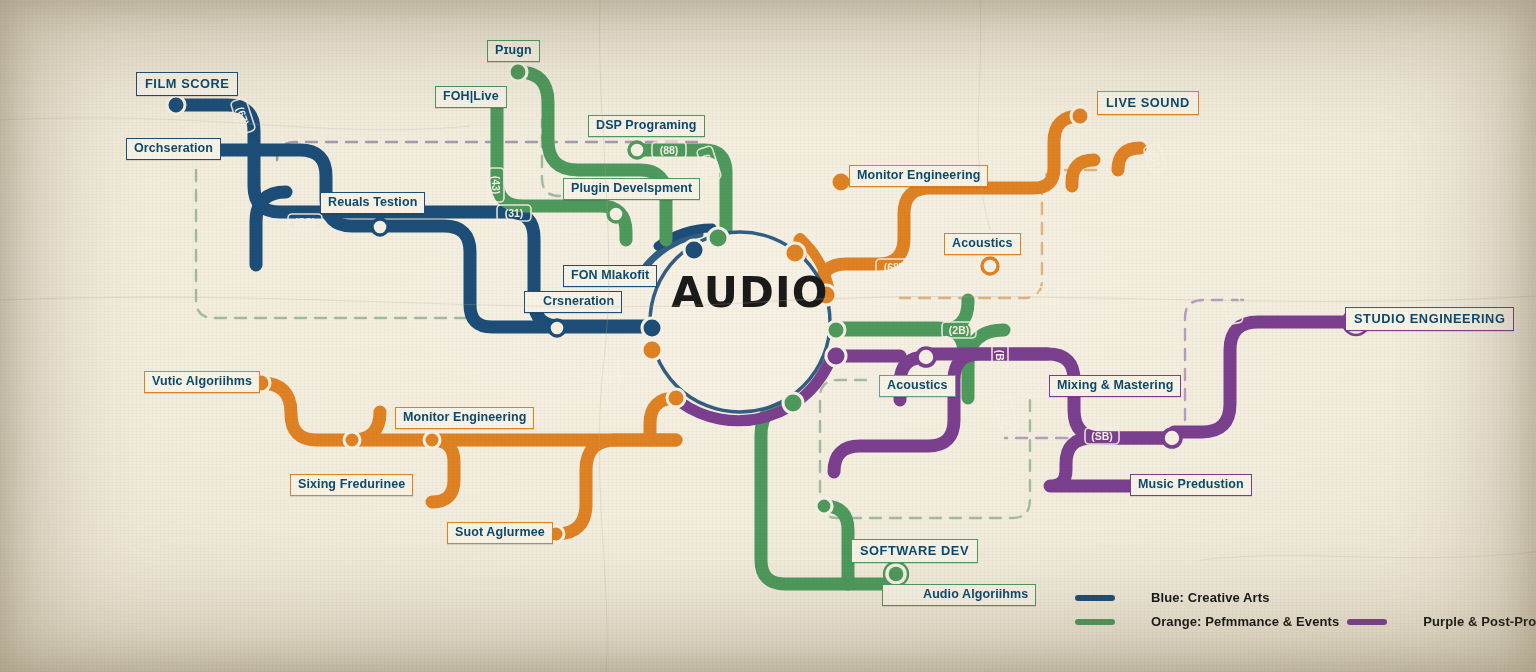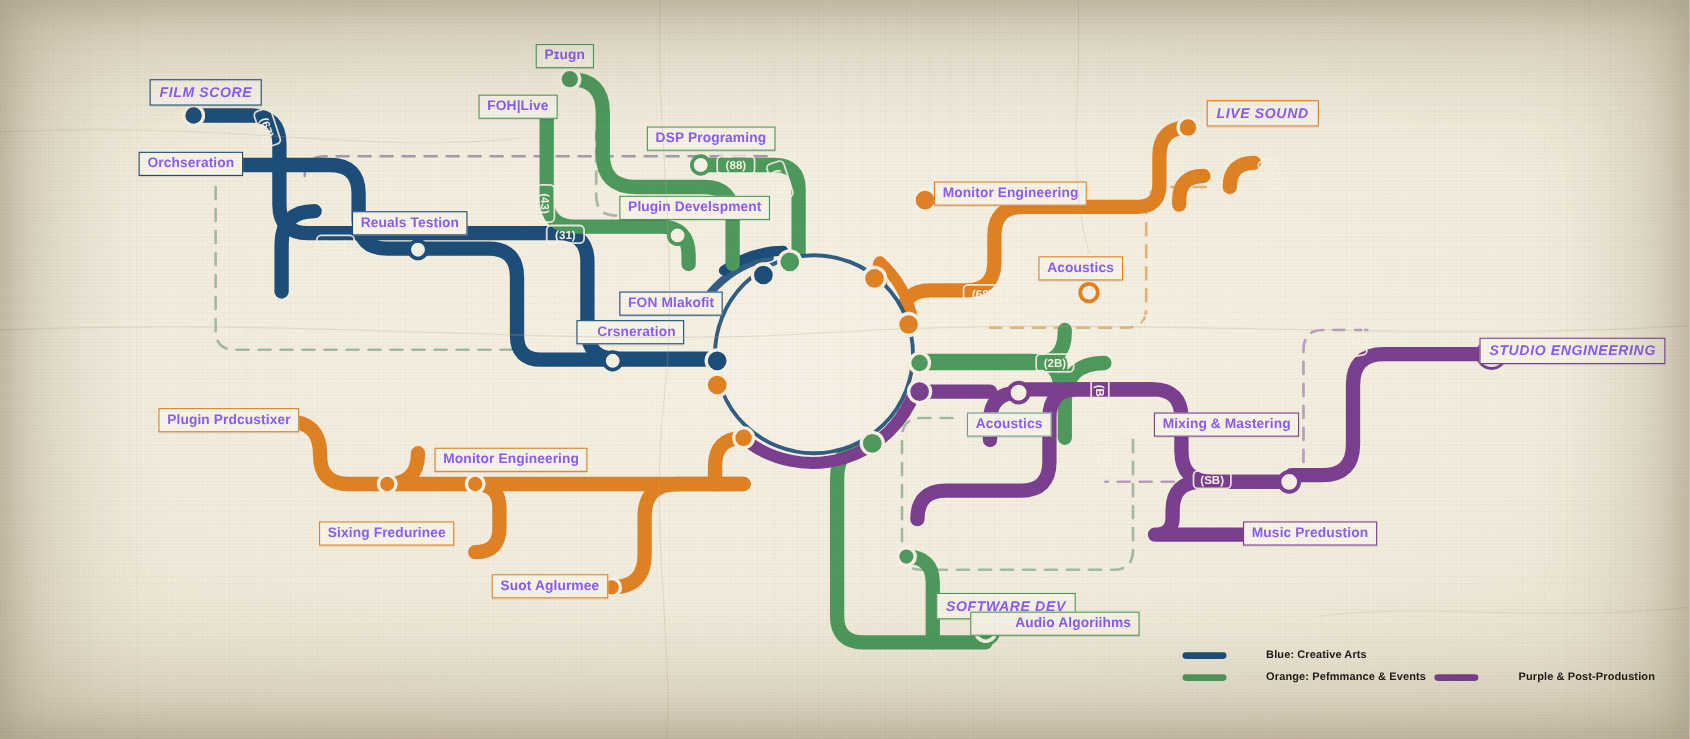--- a/index.html
+++ b/index.html
@@ -22,38 +22,38 @@
     position:absolute;inset:0;pointer-events:none;z-index:61;
     box-shadow:inset 0 0 110px 26px rgba(90,72,40,.30), inset 0 0 34px 6px rgba(80,62,32,.18);
   }
   #creases{position:absolute;inset:0;pointer-events:none;z-index:59;opacity:.5}
   svg.layer{position:absolute;left:0;top:0;width:1536px;height:672px;}
 
   
   .lbl{
     position:absolute;z-index:40;
     background:#f7f3e7;border:1.6px solid #8c8c8c;
-    font-size:12.5px;font-weight:700;color:#8b5cf6;
+    font-size:12.5px;font-weight:700;color:#0c4a6e;
     padding:3px 7px 4px 7px;white-space:nowrap;line-height:1.05;
     letter-spacing:.1px;
     box-shadow:0 1px 0 rgba(0,0,0,.10);
   }
-  .lbl.term{font-size:12.8px;font-weight:700;letter-spacing:.55px;padding:4px 8px 5px 8px;font-style:italic;}
+  .lbl.term{font-size:12.8px;font-weight:700;letter-spacing:.55px;padding:4px 8px 5px 8px;}
   .lbl.blue{border-color:#1d4e79;}
   .lbl.green{border-color:#4e9a5d;}
   .lbl.orange{border-color:#e08224;text-align:center;}
   .lbl.purple{border-color:#7b3f8f;}
   .lbl.teal{border-color:#6f9a95;}
 
   
   #legend{position:absolute;z-index:45;left:1075px;top:590px;color:#171717;}
   .lg-row{display:flex;align-items:center;gap:8px;margin-bottom:9px;}
   .lg-item{display:flex;align-items:center;gap:9px;}
   .sw{width:40px;height:6px;border-radius:3px;display:inline-block;}
-  .lg-txt{font-size:10px;font-weight:700;letter-spacing:.1px;white-space:nowrap;padding-left:27px;}
+  .lg-txt{font-size:13px;font-weight:700;letter-spacing:.1px;white-space:nowrap;padding-left:27px;}
 
   
   #hub-text{
     position:absolute;z-index:42;left:640px;top:272px;width:220px;
     text-align:center;color:#1a1a1a;pointer-events:none;
   }
   #hub-text .l1,#hub-text .l2{
     font-size:42px;font-weight:800;letter-spacing:1.2px;line-height:.98;
     font-family:"DejaVu Sans", sans-serif;
   }
@@ -130,20 +130,21 @@
     </g>
   </svg>
 
   <svg class="layer" viewBox="0 0 1536 672">
     <circle cx="740" cy="322" r="84" fill="#f6f1e4" stroke="#1d4e79" stroke-width="0"></circle>
     <circle cx="740" cy="322" r="84" fill="none" stroke="#f6f1e4" stroke-width="14"></circle>
     <circle cx="740" cy="322" r="90" fill="none" stroke="#1d4e79" stroke-width="3.5" opacity=".9"></circle>
   </svg>
 
   <div id="hub-text">
+    <div class="l1">AUDIO</div>
   </div>
 
   <svg class="layer" viewBox="0 0 1536 672">
     <g>
 
       <circle cx="176" cy="105" r="9" fill="#1d4e79" stroke="#f6f1e4" stroke-width="3"></circle>
       <circle cx="380" cy="227" r="8" fill="#f6f1e4" stroke="#1d4e79" stroke-width="3.4"></circle>
       <circle cx="557" cy="328" r="8" fill="#f6f1e4" stroke="#1d4e79" stroke-width="3.4"></circle>
       <circle cx="652" cy="328" r="10" fill="#1d4e79" stroke="#f6f1e4" stroke-width="3"></circle>
       <circle cx="694" cy="250" r="10" fill="#1d4e79" stroke="#f6f1e4" stroke-width="3"></circle>
@@ -259,25 +260,25 @@
       <div class="lbl blue term" style="left: 136px; top: 72px;">FILM SCORE</div>
       <div class="lbl blue" style="left: 126px; top: 138px;">Orchseration</div>
       <div class="lbl blue" style="left: 320px; top: 192px;">Reuals Testion</div>
       <div class="lbl blue" style="left: 521px; top: 265px; margin-left: 42px;">FON Mlakofit</div>
       <div class="lbl blue" style="left: 524px; top: 291px; padding-left: 18px;">Crsneration</div>
       <div class="lbl green" style="left: 487px; top: 40px;">Pɪugn</div>
       <div class="lbl green" style="left: 435px; top: 86px;">FOH|Live</div>
       <div class="lbl green" style="left: 588px; top: 115px; text-align: right;">DSP Programing</div>
       <div class="lbl green" style="left: 563px; top: 178px;">Plugin Develspment</div>
       <div class="lbl green term" style="left: 851px; top: 539px;">SOFTWARE DEV</div>
-      <div class="lbl green" style="left: 882px; top: 556px; padding-left: 40px;">Audio Algoriihms</div>
+      <div class="lbl green" style="left: 882px; top: 584px; padding-left: 40px;">Audio Algoriihms</div>
       <div class="lbl orange term" style="left: 1097px; top: 91px;">LIVE SOUND</div>
       <div class="lbl orange" style="left: 849px; top: 165px;">Monitor Engineering</div>
       <div class="lbl orange" style="left: 944px; top: 233px;">Acoustics</div>
-      <div class="lbl orange" style="left: 144px; top: 371px;">Plugin Prdcustixer</div>
+      <div class="lbl orange" style="left: 144px; top: 371px;">Vutic Algoriihms</div>
       <div class="lbl orange" style="left: 395px; top: 407px;">Monitor Engineering</div>
       <div class="lbl orange" style="left: 290px; top: 459px; margin-top: 15px;">Sixing Fredurinee</div>
       <div class="lbl orange" style="left: 447px; top: 522px;">Suot Aglurmee</div>
       <div class="lbl purple term" style="left: 1345px; top: 287px; margin-top: 20px;">STUDIO ENGINEERING</div>
       <div class="lbl teal" style="left: 879px; top: 375px;">Acoustics</div>
       <div class="lbl purple" style="left: 1049px; top: 375px;">Mixing &amp; Mastering</div>
       <div class="lbl purple" style="left: 1130px; top: 474px;">Music Predustion</div>
     </div>
 
   <div id="legend">

